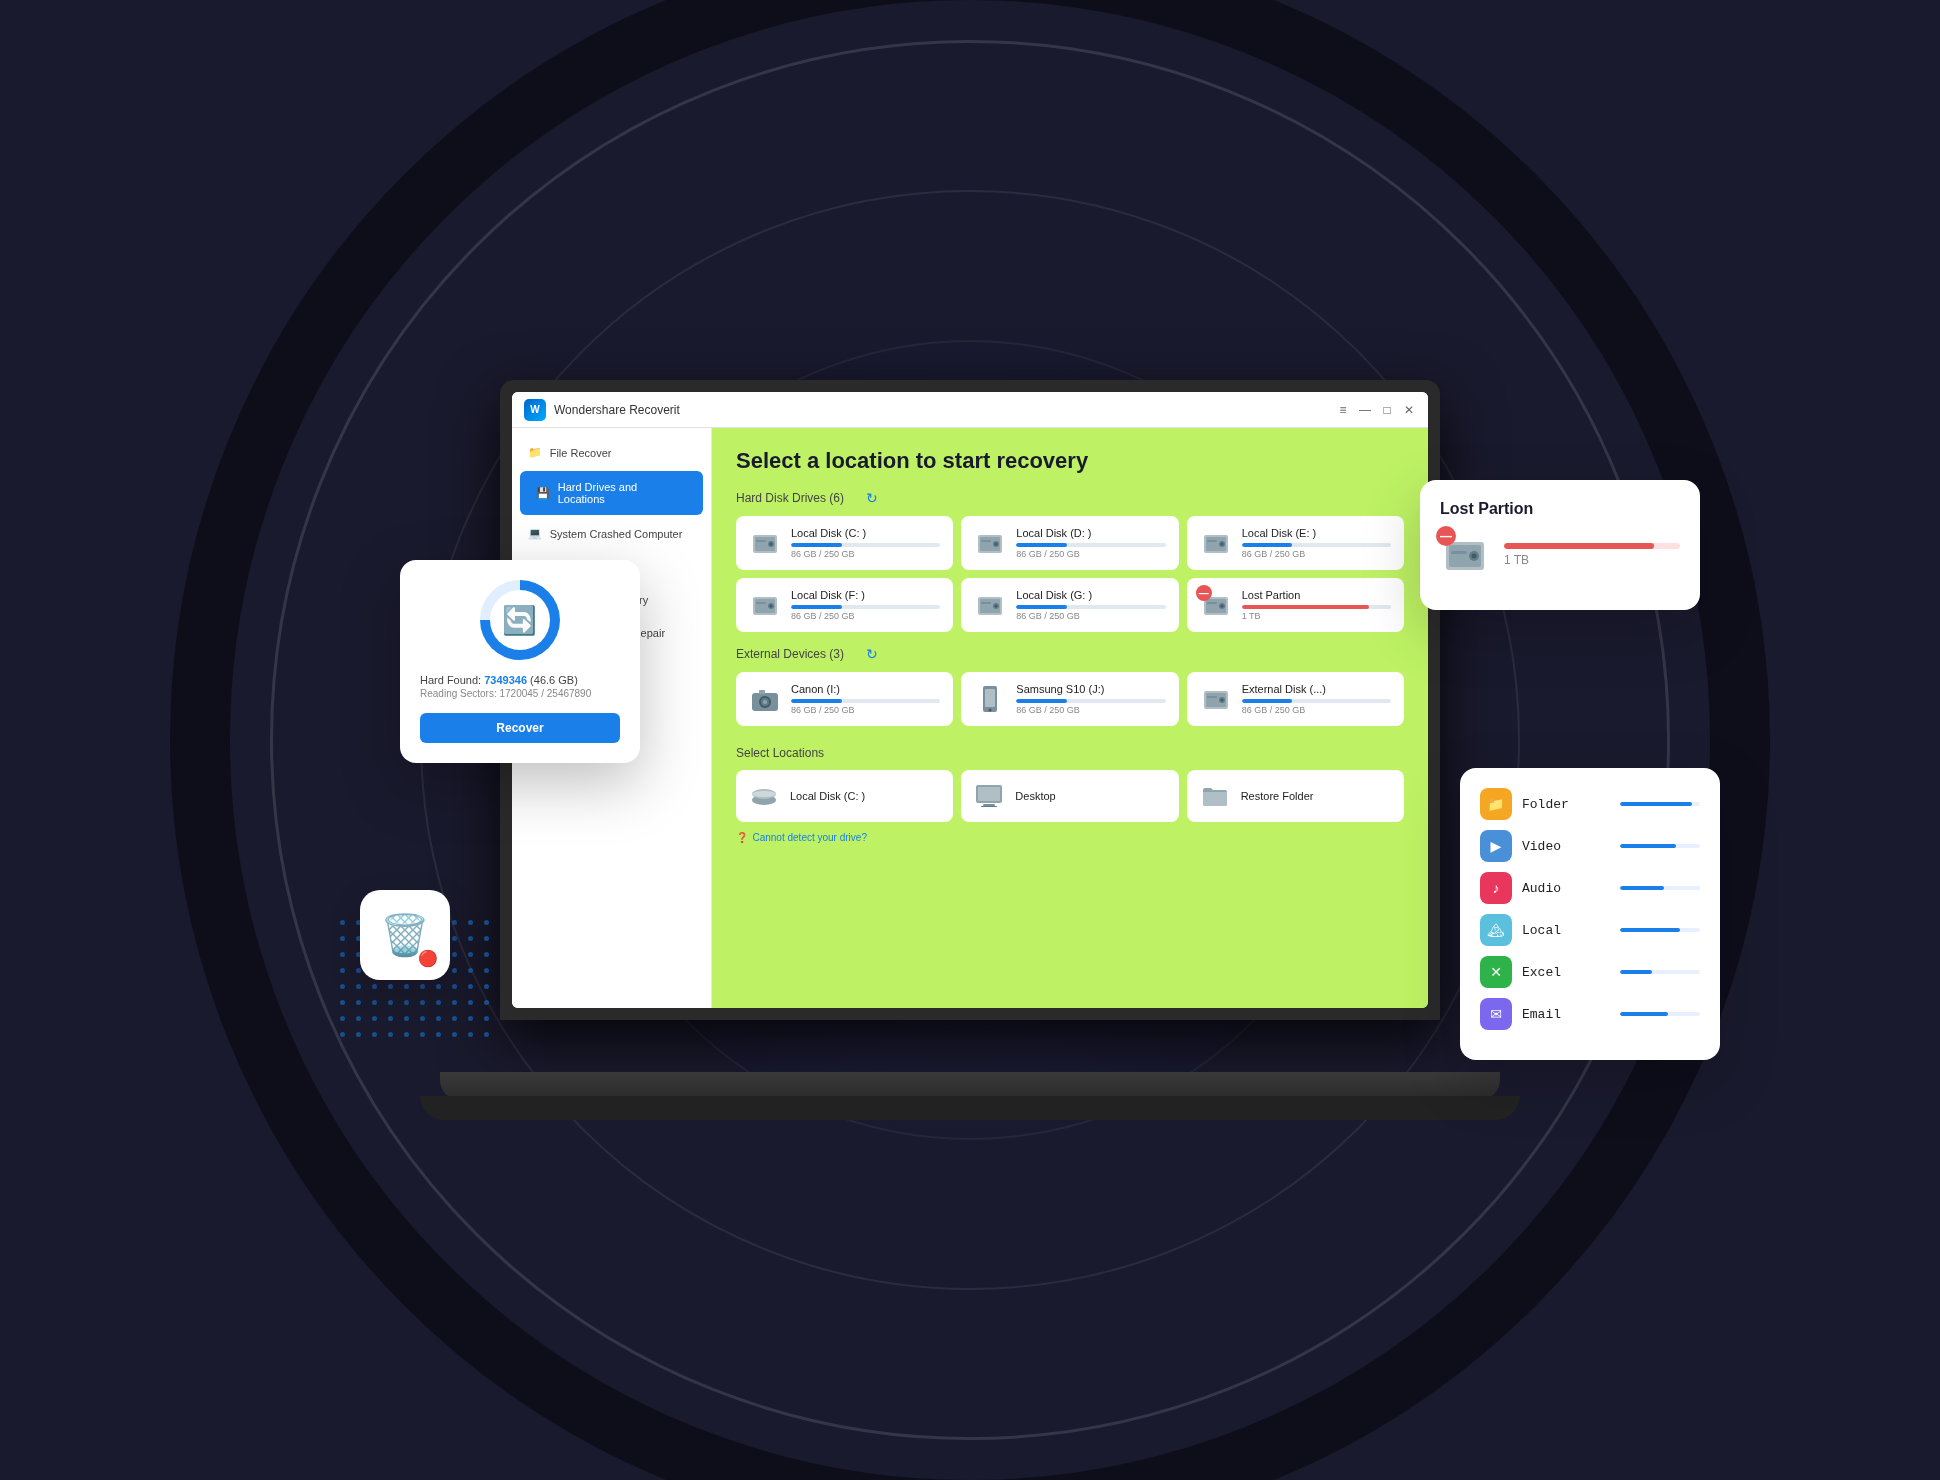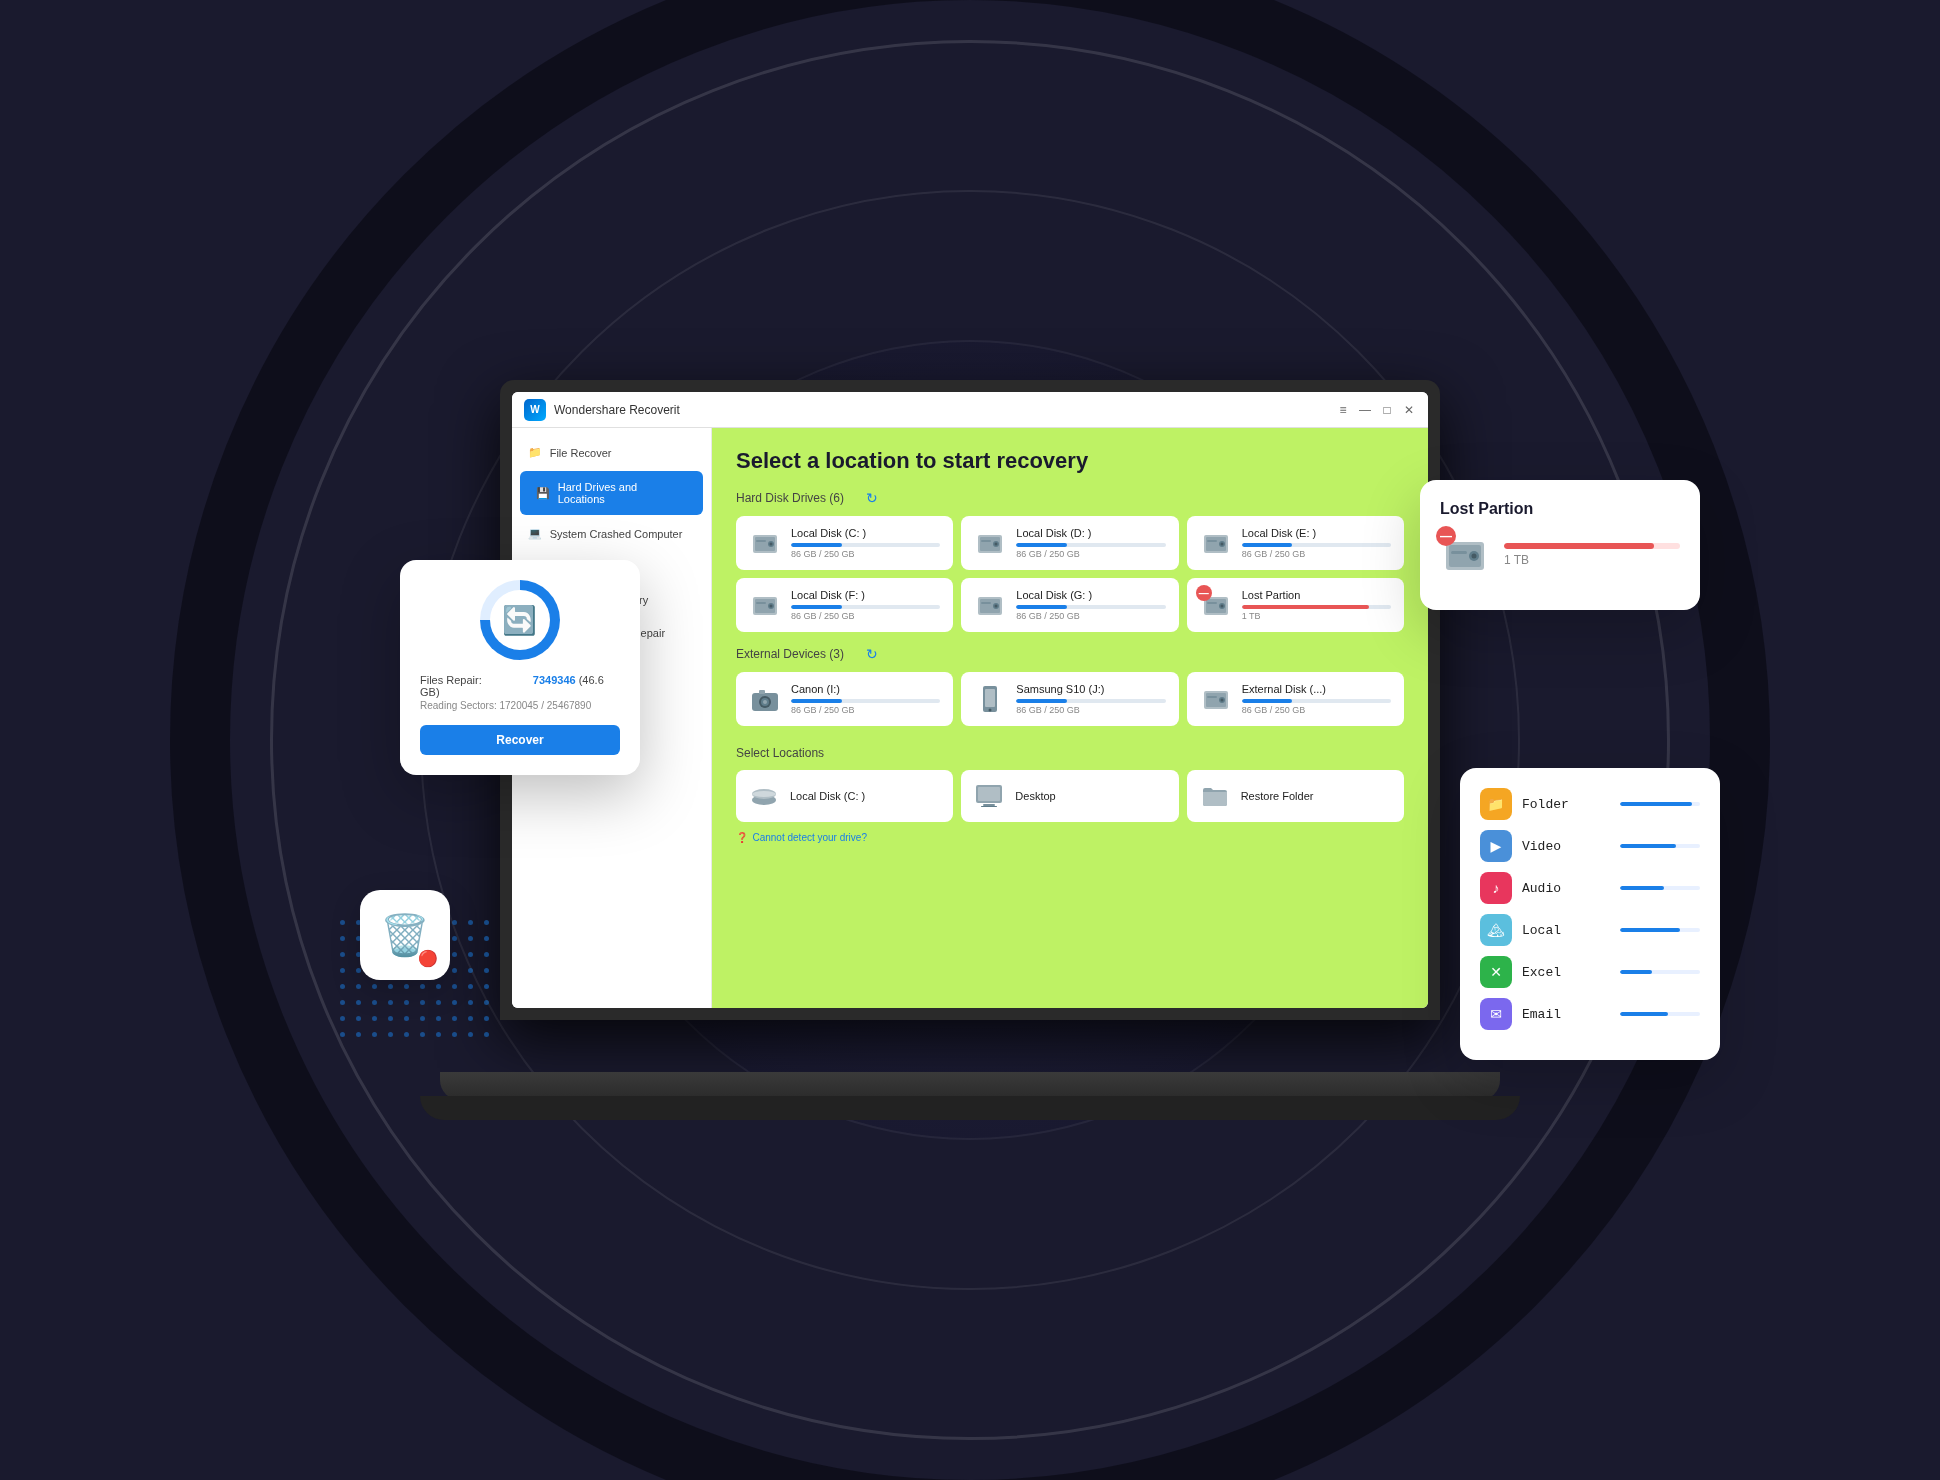--- a/index.html
+++ b/index.html
@@ -327,21 +327,20 @@
 
     .files-found {
       font-size: 11px;
       color: #444;
       margin-bottom: 2px;
     }
 
     .files-count {
       color: #1a7fe8;
       font-weight: 600;
-      margin-left: 48px;
     }
 
     .reading-sectors {
       font-size: 10px;
       color: #888;
       margin-bottom: 14px;
     }
 
     .recover-btn {
       width: 100%;
@@ -518,21 +517,21 @@
 
   <div class="float-recovery-card">
     <div class="recovery-icon-wrapper">
       <div class="recovery-icon-outer">
         <div class="recovery-icon-inner">
           <span class="recovery-icon-symbol">🔄</span>
         </div>
       </div>
     </div>
     <div class="files-found">
-      <span>Files Repair:</span>
+      <span>Hard Found:</span>
       <span class="files-count">7349346</span>
       <span>(46.6 GB)</span>
     </div>
     <div class="reading-sectors">Reading Sectors: 1720045 / 25467890</div>
     <button class="recover-btn">Recover</button>
   </div>
 
   <div class="dot-pattern">
     <div class="dot-pattern-inner">
 

